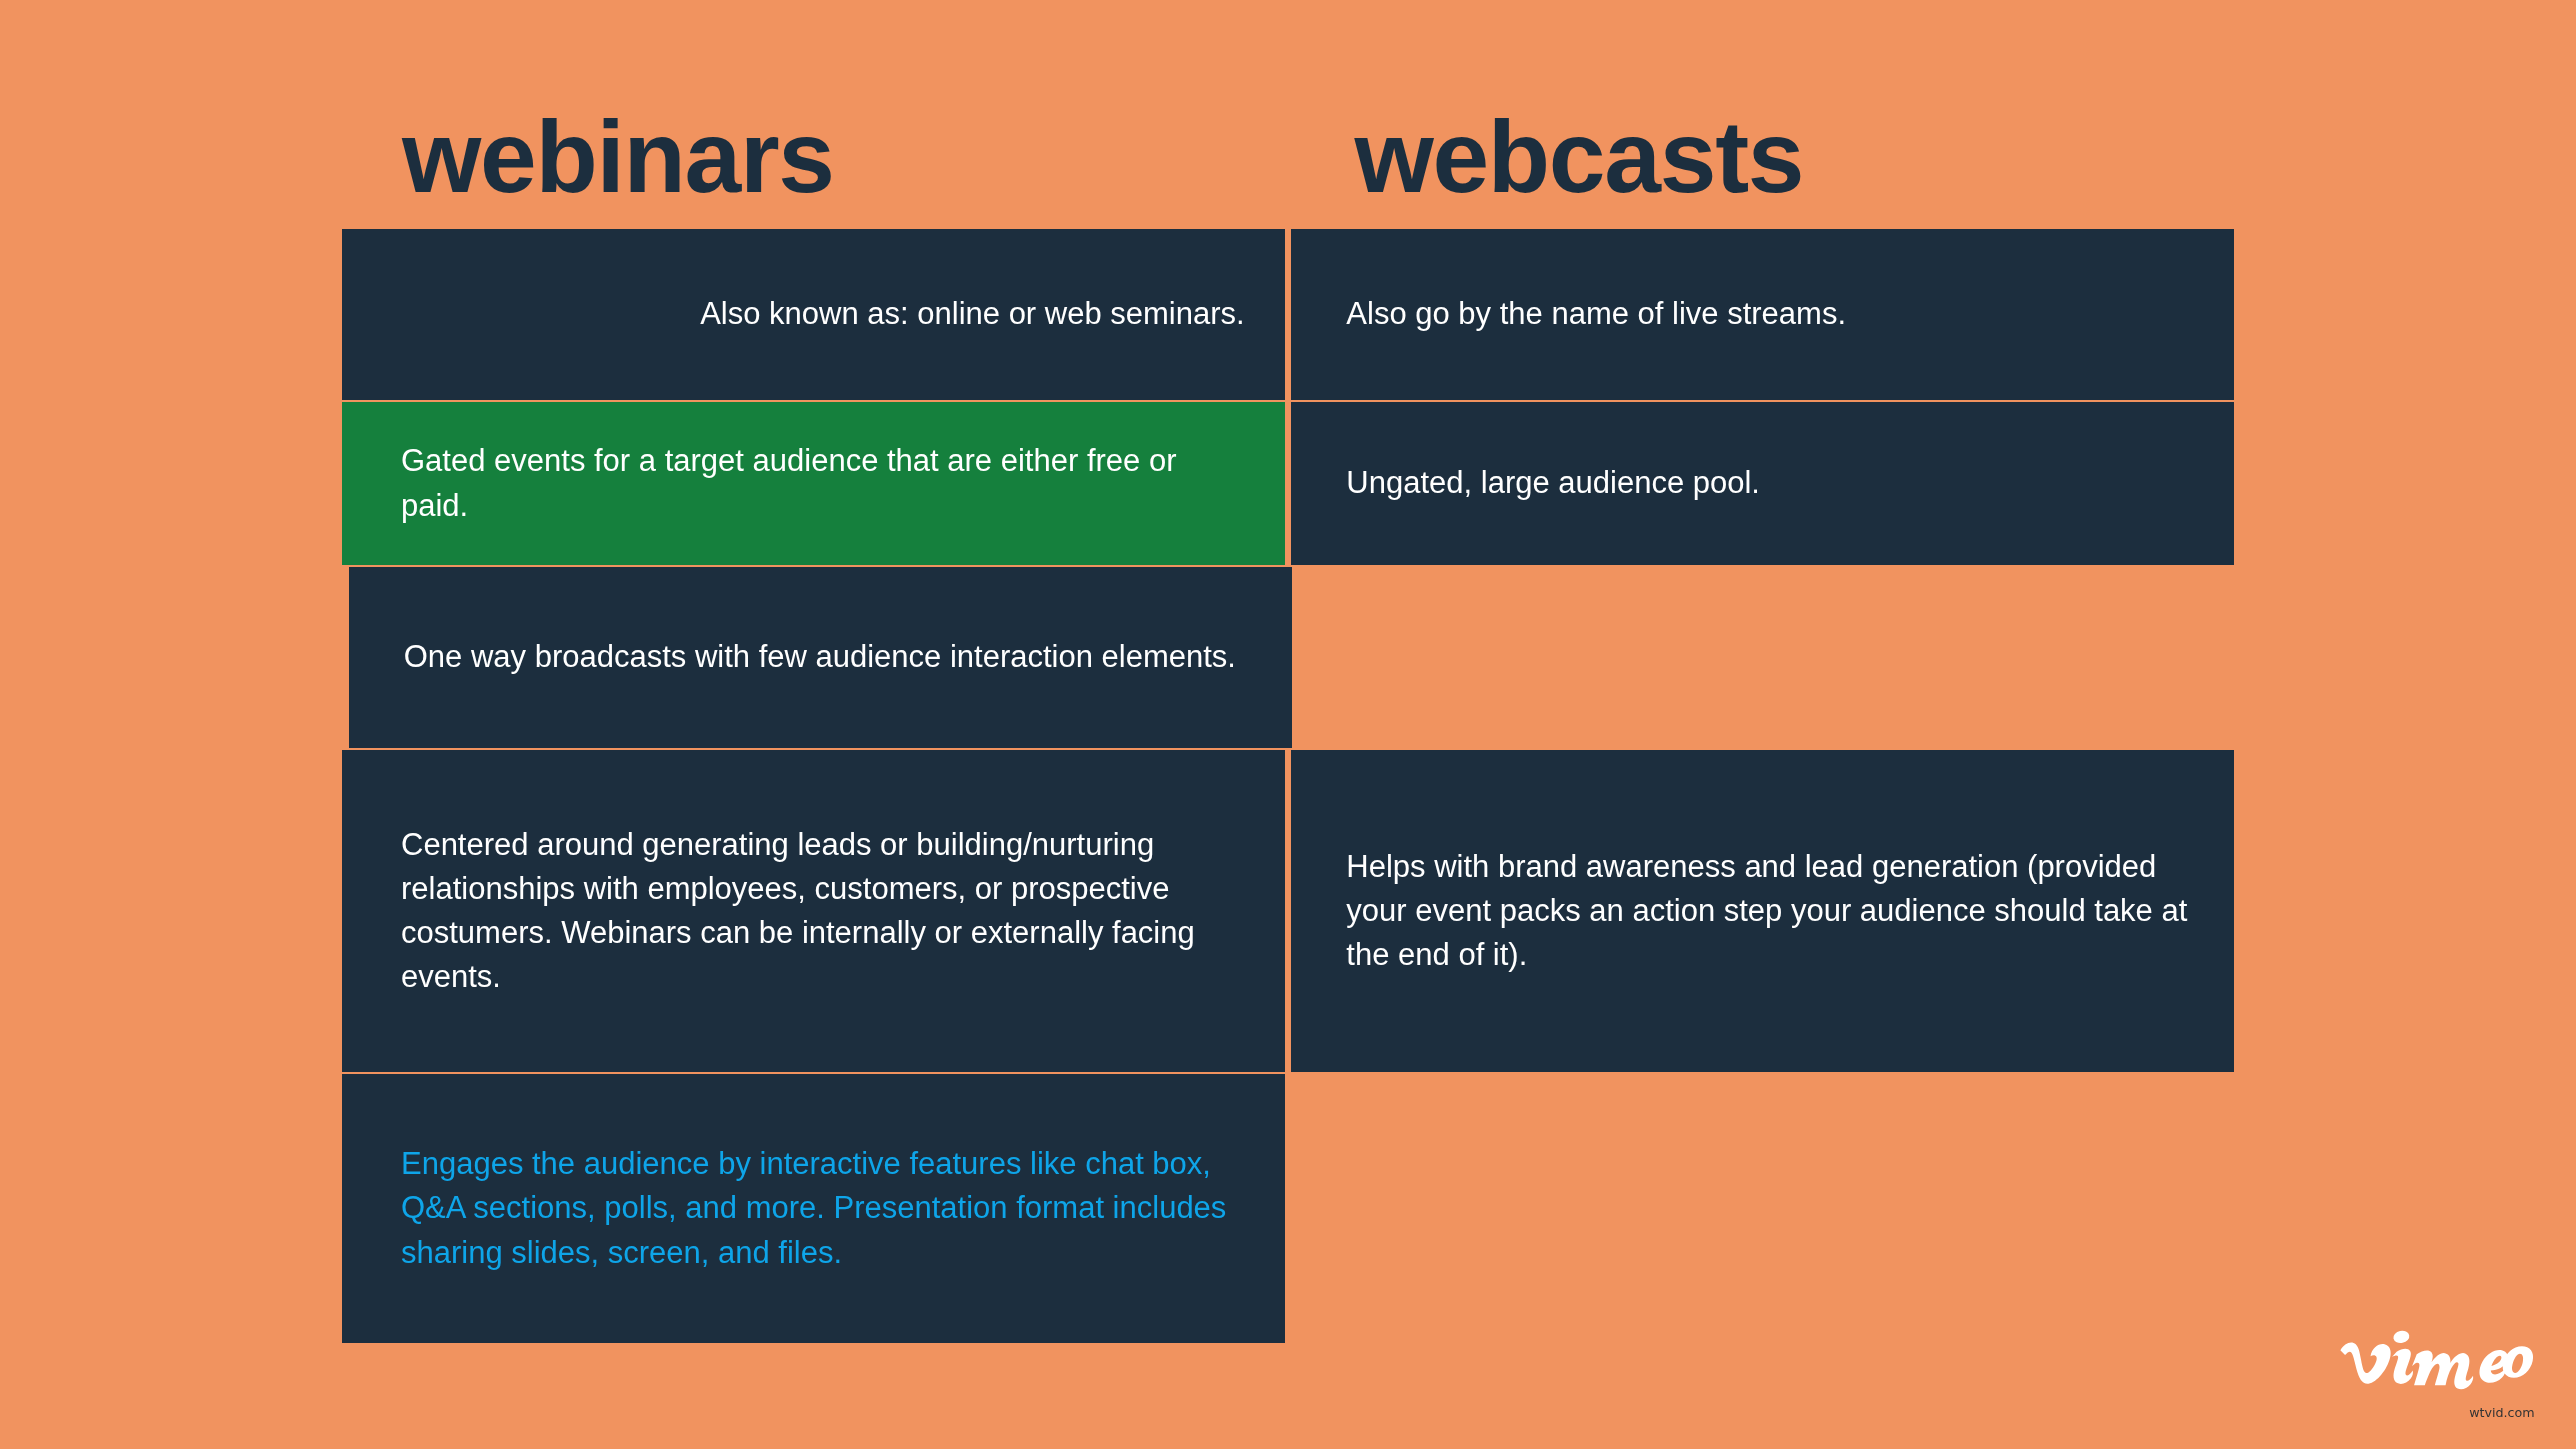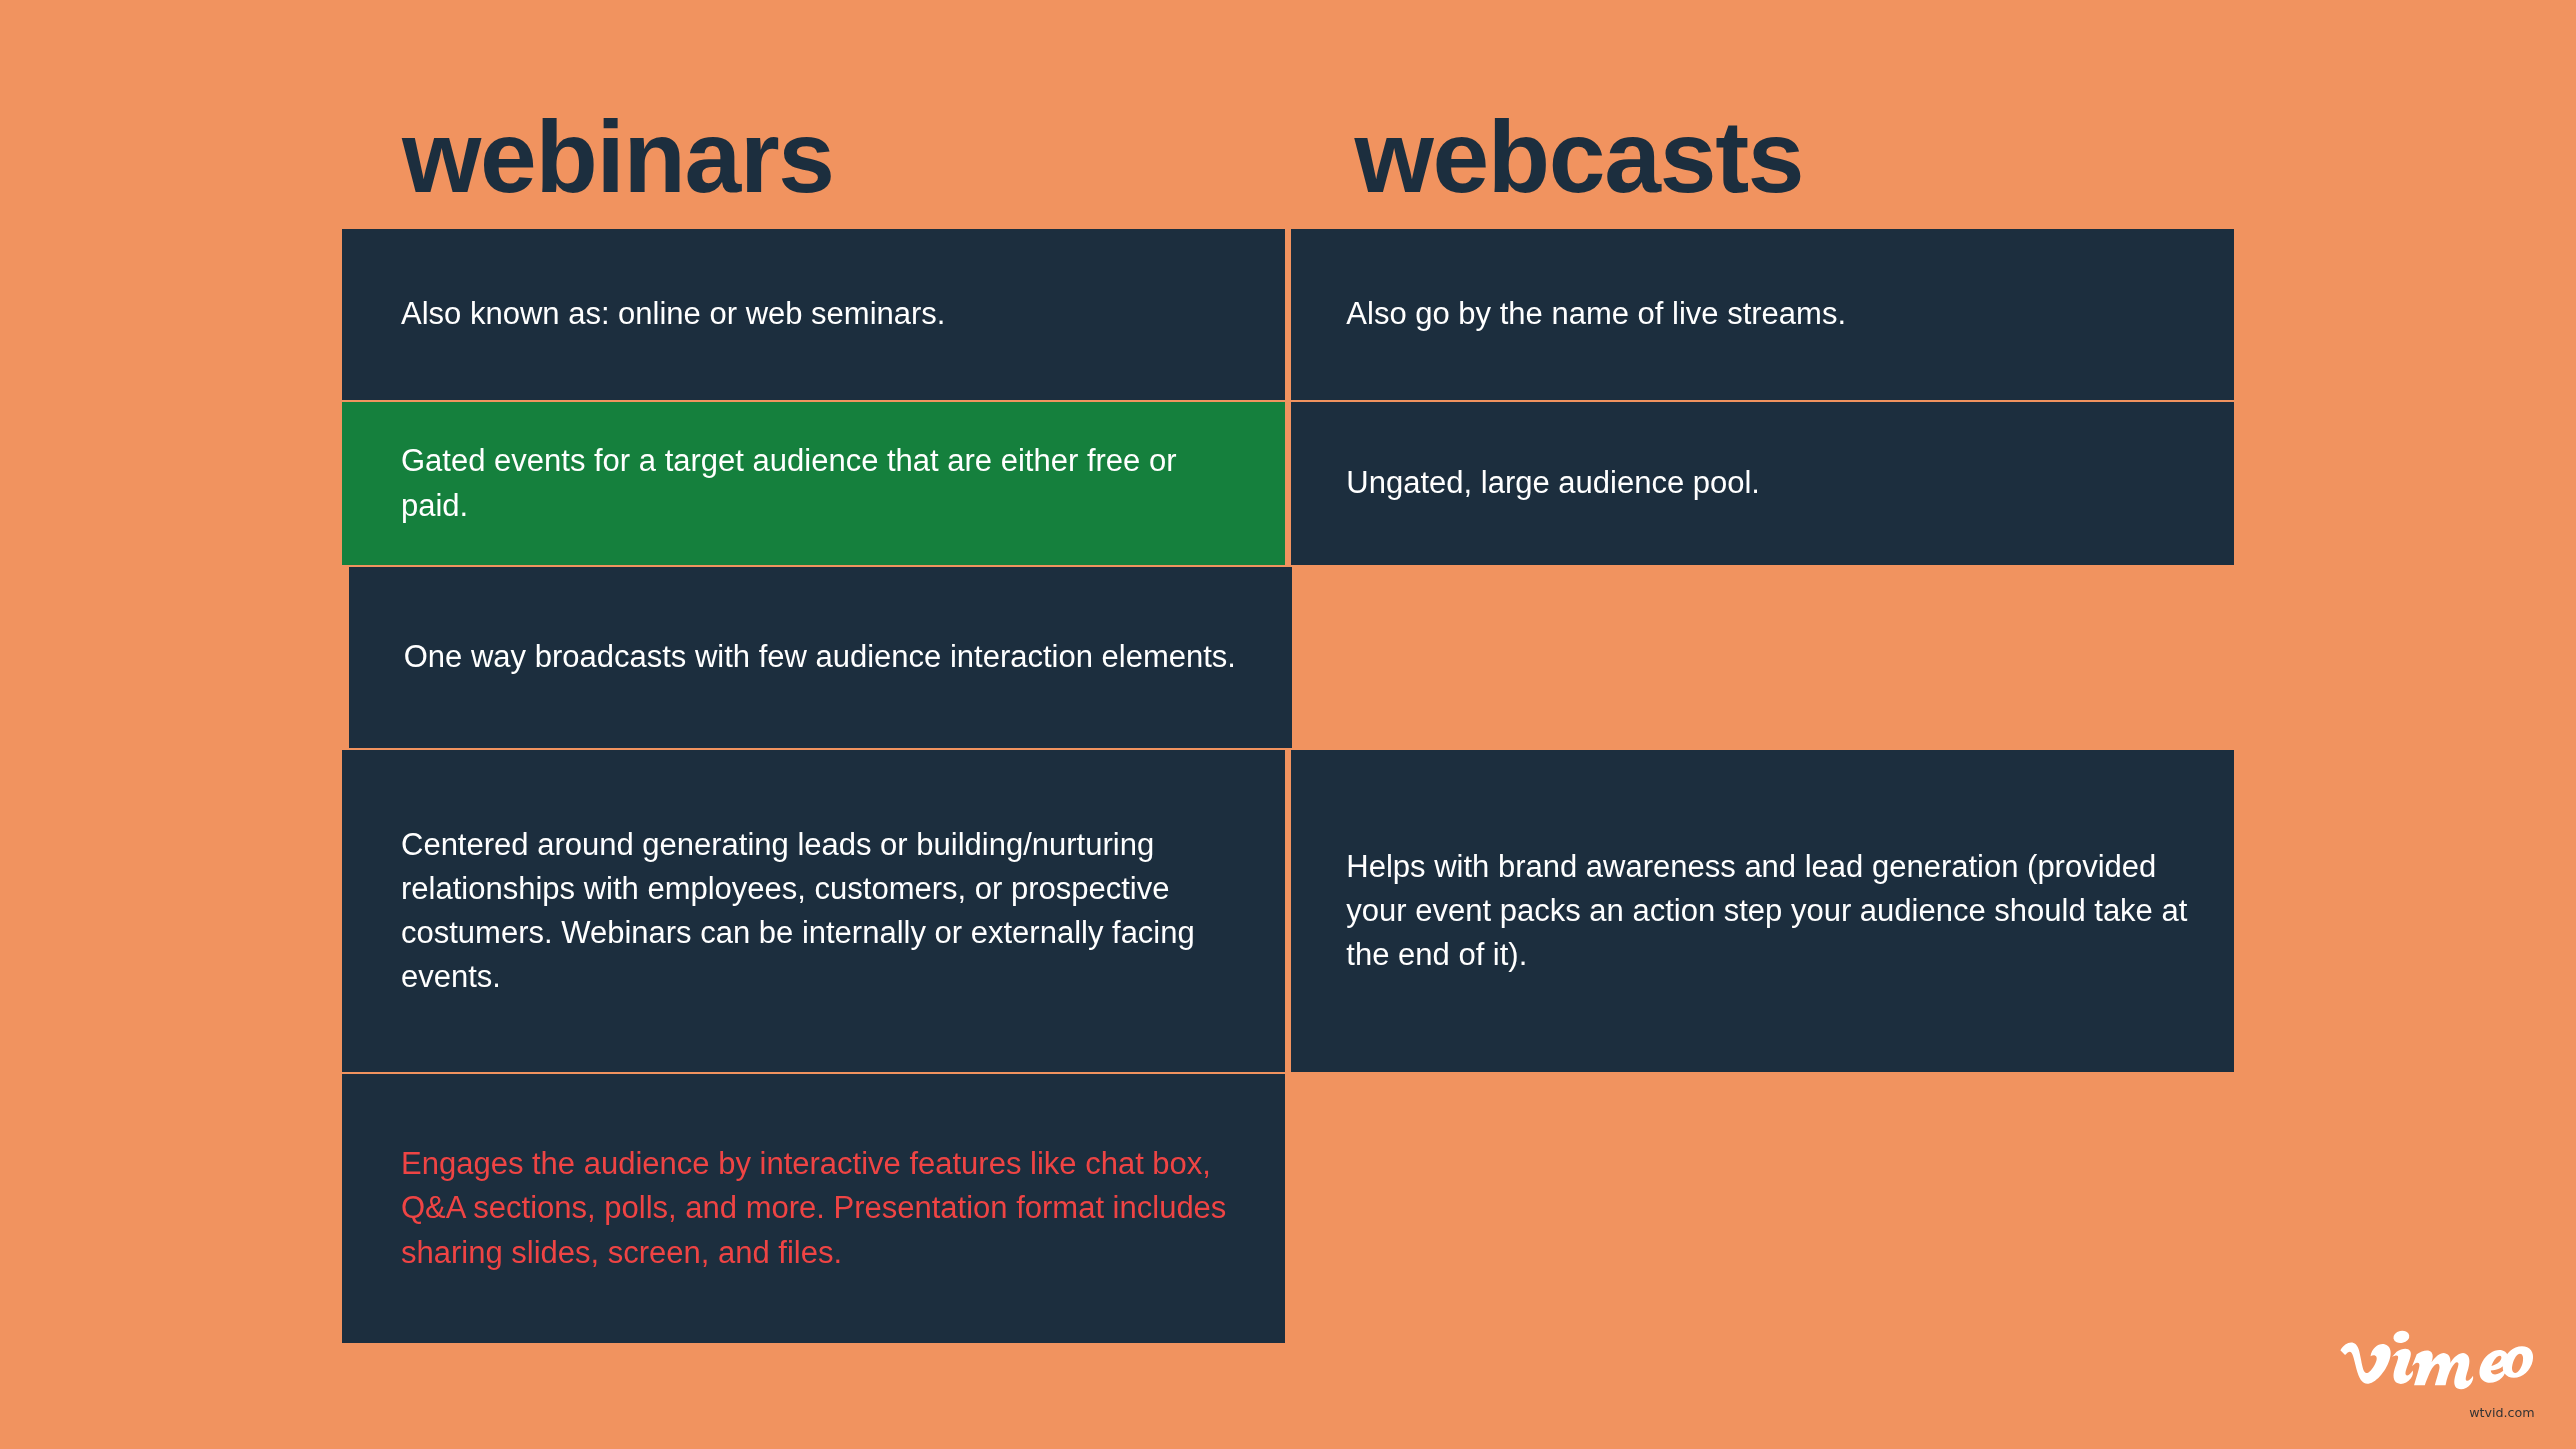--- a/index.html
+++ b/index.html
@@ -124,21 +124,21 @@
       <div class="heading-text" style="color: rgb(28, 46, 62);">webinars</div>
     </div>
     <div class="heading-cell right">
       <div class="heading-text right" style="color: rgb(28, 46, 62);">webcasts</div>
     </div>
   </div>
 
   <div class="table">
 
     <div class="row row-1">
-      <div class="cell left" style="background: rgb(28, 46, 62);">
+      <div class="cell left" style="background: rgb(28, 46, 62); justify-content: flex-end;">
         <div class="cell-text" style="color: rgb(255, 255, 255);">Also known as: online or web seminars.</div>
       </div>
       <div class="cell right" style="background: rgb(28, 46, 62);">
         <div class="cell-text" style="color: rgb(255, 255, 255);">Also go by the name of live streams.</div>
       </div>
     </div>
 
     <div class="row row-2">
       <div class="cell left" style="background: #15803d;">
         <div class="cell-text" style="color: rgb(255, 255, 255);">Gated events for a target audience that are either free or paid.</div>
@@ -158,21 +158,21 @@
       <div class="cell left" style="background: rgb(28, 46, 62);">
         <div class="cell-text" style="color: rgb(255, 255, 255);">Centered around generating leads or building/nurturing relationships with employees, customers, or prospective costumers. Webinars can be internally or externally facing events.</div>
       </div>
       <div class="cell right" style="background: rgb(28, 46, 62); justify-content: center;">
         <div class="cell-text" style="color: rgb(255, 255, 255);">Helps with brand awareness and lead generation (provided your event packs an action step your audience should take at the end of it).</div>
       </div>
     </div>
 
     <div class="row row-5">
       <div class="cell left" style="background: rgb(28, 46, 62);">
-        <div class="cell-text" style="color: #ef4444;">Engages the audience by interactive features like chat box, Q&amp;A sections, polls, and more. Presentation format includes sharing slides, screen, and files.</div>
+        <div class="cell-text" style="color: #0ea5e9;">Engages the audience by interactive features like chat box, Q&amp;A sections, polls, and more. Presentation format includes sharing slides, screen, and files.</div>
       </div>
     </div>
 
   </div>
 
   <div class="logo-wrap">
     <svg class="vimeo-logo" width="201" height="74" viewBox="0 0 300 110" aria-hidden="true">
       <g fill="#ffffff">
 
         <path d="M8 42c6-10 16-15 23-9 5 5 6 14 8 24 2 11 4 19 8 19 4 0 9-6 13-14 3-6 3-11 0-12-2-1-5 0-7 1 2-13 13-20 21-18 8 2 11 10 8 21-4 16-19 36-32 38-9 1-14-7-18-22-3-12-5-22-8-25-2-2-5 0-9 4z"></path>

